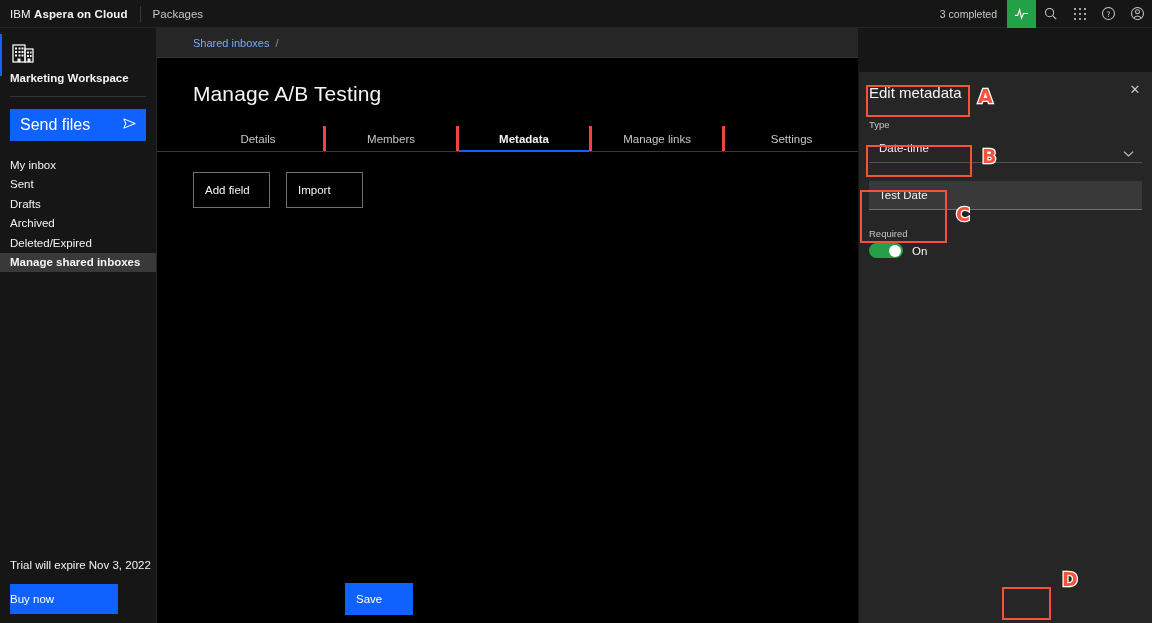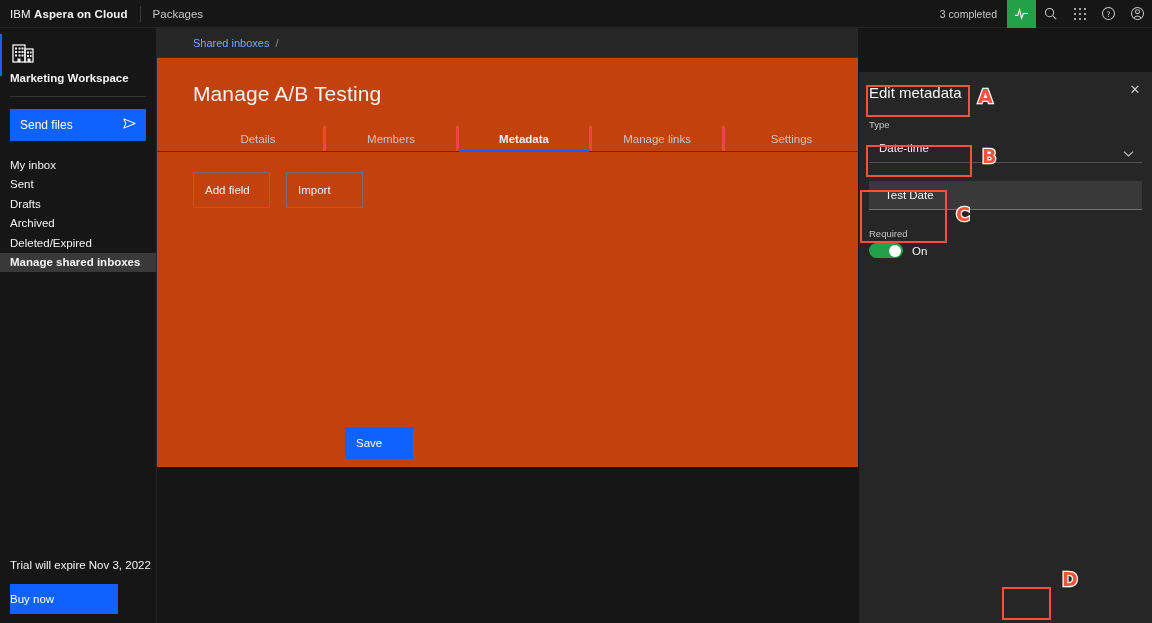--- a/index.html
+++ b/index.html
@@ -37,41 +37,41 @@
     background: #161616; border-right: 1px solid #262626;
   }
   .side-accent { position: absolute; left: 0; top: 6px; width: 2px; height: 42px; background: #0f62fe; }
   .ws-icon { margin: 12px 0 0 10px; width: 26px; height: 26px; }
   .ws-name { margin: 6px 0 0 10px; font-size: 11.5px; font-weight: 700; color: #f4f4f4; }
   .side-rule { margin: 12px 10px 0 10px; height: 1px; background: #333; }
   .send-files {
     margin: 12px 10px 0 10px; height: 32px; background: #0f62fe;
     display: flex; align-items: center; padding: 0 10px; cursor: pointer;
   }
-  .send-files span.lbl { font-size: 12px; color: #fff; }
+  .send-files span.lbl { font-size: 16px; color: #fff; }
   .send-files .arrow { margin-left: auto; }
   .nav { margin-top: 14px; }
   .nav-item {
     height: 19.5px; display: flex; align-items: center;
     padding-left: 10px; font-size: 11.5px; color: #f4f4f4; cursor: pointer;
   }
   .nav-item.selected { background: #393939; font-weight: 700; }
   .trial {
     position: absolute; left: 10px; bottom: 52px; font-size: 11.5px; color: #f4f4f4;
   }
   .buy-now {
     position: absolute; left: 10px; bottom: 9px; width: 108px; height: 30px;
     background: #0f62fe; display: flex; align-items: center; padding-left: 0; cursor: pointer;
   }
   .buy-now span { font-size: 11.5px; color: #fff; }
 
   
   .main {
-    position: absolute; top: 28px; left: 157px; width: 701px; height: 439px;
-    background: #c2410c;
+    position: absolute; top: 28px; left: 157px; width: 701px; height: 595px;
+    background: #000000;
   }
   .crumb-bar {
     height: 30px; background: #262626; display: flex; align-items: center;
     padding-left: 36px; border-bottom: 1px solid #333;
   }
   .crumb-link { font-size: 11px; color: #78a9ff; cursor: pointer; }
   .crumb-sep { font-size: 11px; color: #8d8d8d; margin-left: 6px; }
   .title {
     margin: 24px 0 0 36px; font-size: 21px; font-weight: 400; color: #f4f4f4; letter-spacing: .1px;
   }
@@ -117,21 +117,21 @@
   .field { margin-top: 18px; padding: 0 10px; }
   .field-label { font-size: 9.5px; color: #c6c6c6; margin-bottom: 4px; }
   .select-wrap {
     position: relative; height: 29px; background: #262626;
     border-bottom: 1px solid #525252; display: flex; align-items: center;
   }
   .select-wrap .val { font-size: 11.5px; color: #f4f4f4; padding-left: 10px; }
   .select-wrap .chev { position: absolute; right: 8px; top: 10px; }
   .text-input {
     height: 29px; background: #393939; border: none; border-bottom: 1px solid #6f6f6f;
-    width: 100%; color: #f4f4f4; font-size: 11.5px; font-family: inherit; padding-left: 16px;
+    width: 100%; color: #f4f4f4; font-size: 11.5px; font-family: inherit; padding-left: 10px;
   }
   .toggle-row { display: flex; align-items: center; margin-top: 2px; }
   .toggle {
     width: 34px; height: 15px; border-radius: 8px; background: #24a148;
     position: relative; cursor: pointer; border: none; padding: 0;
   }
   .toggle .knob {
     position: absolute; right: 2px; top: 1.5px; width: 12px; height: 12px;
     border-radius: 50%; background: #fff;
   }

